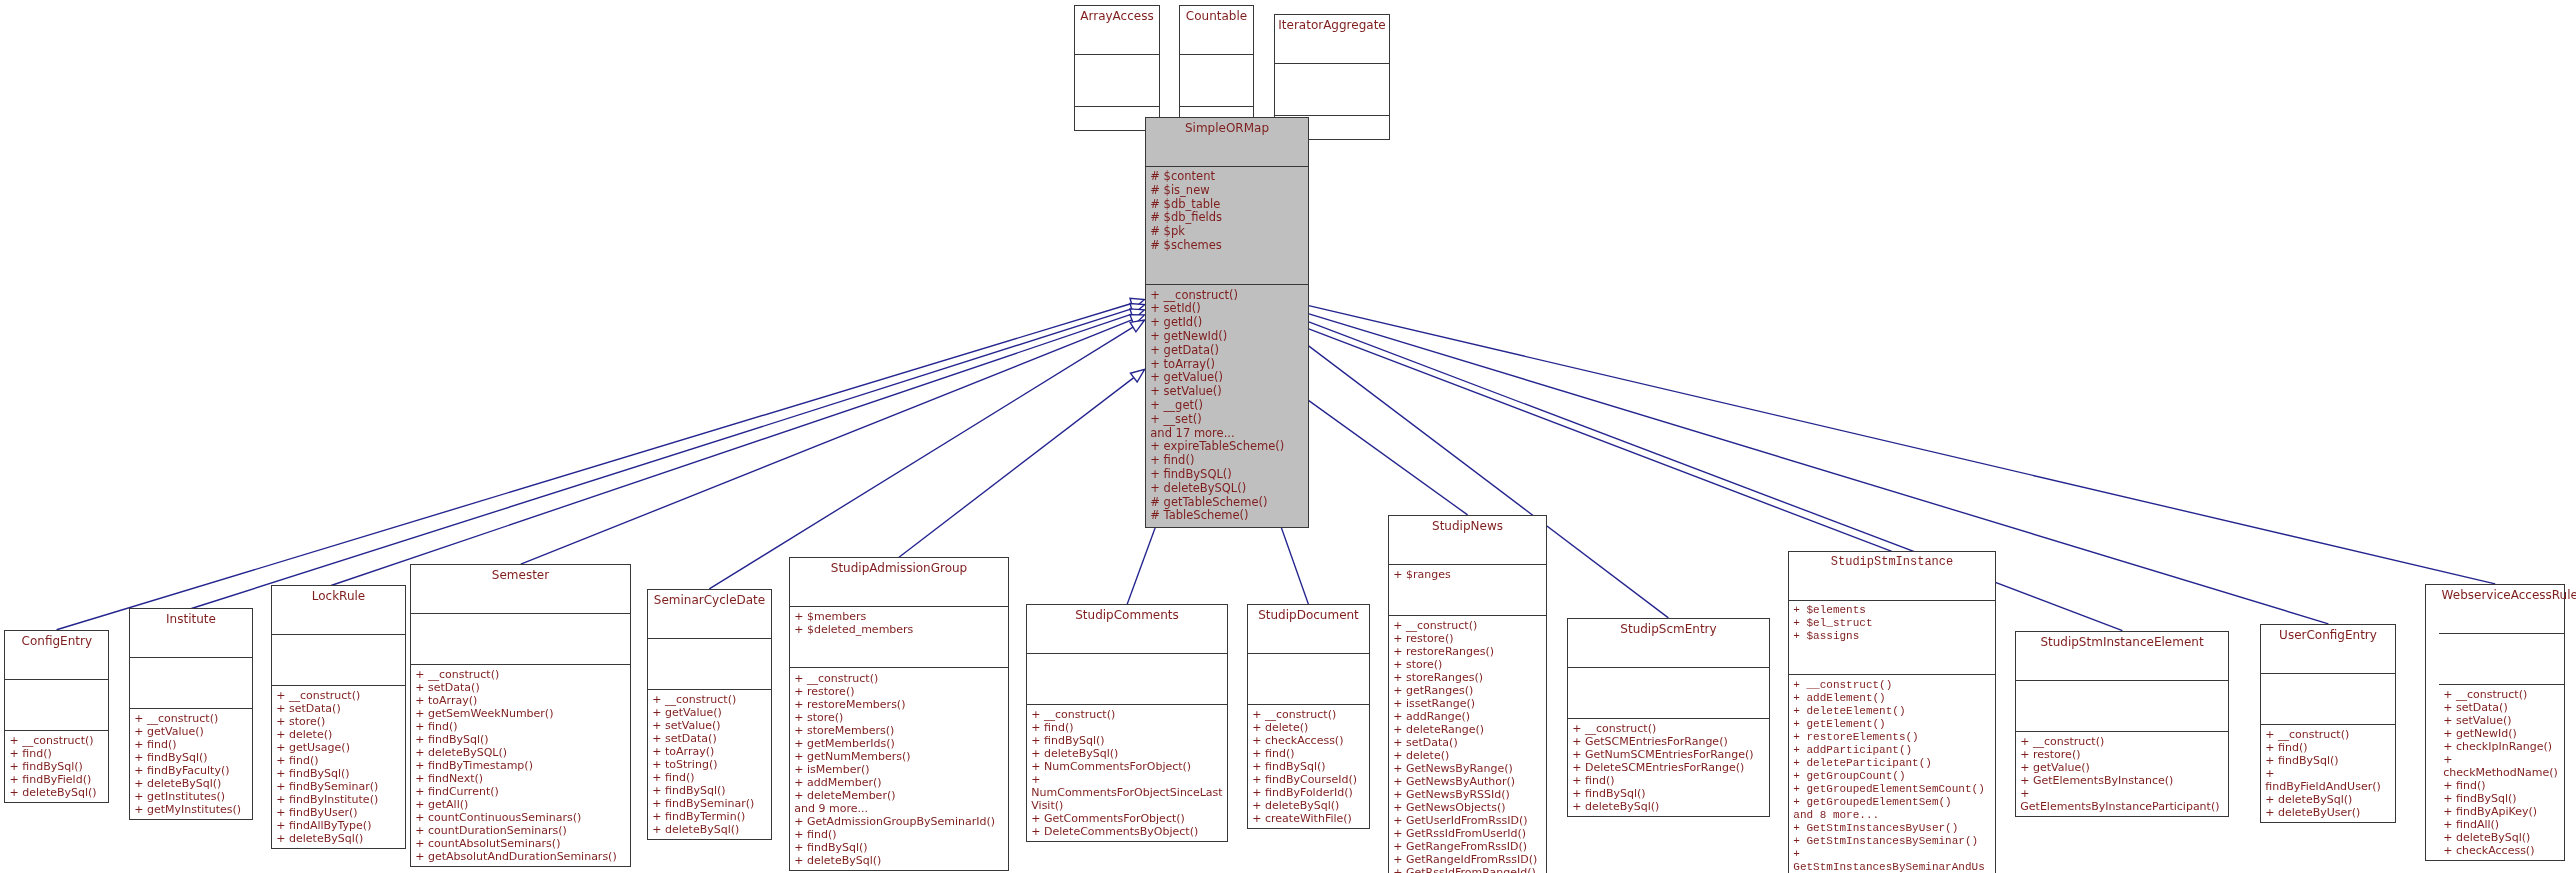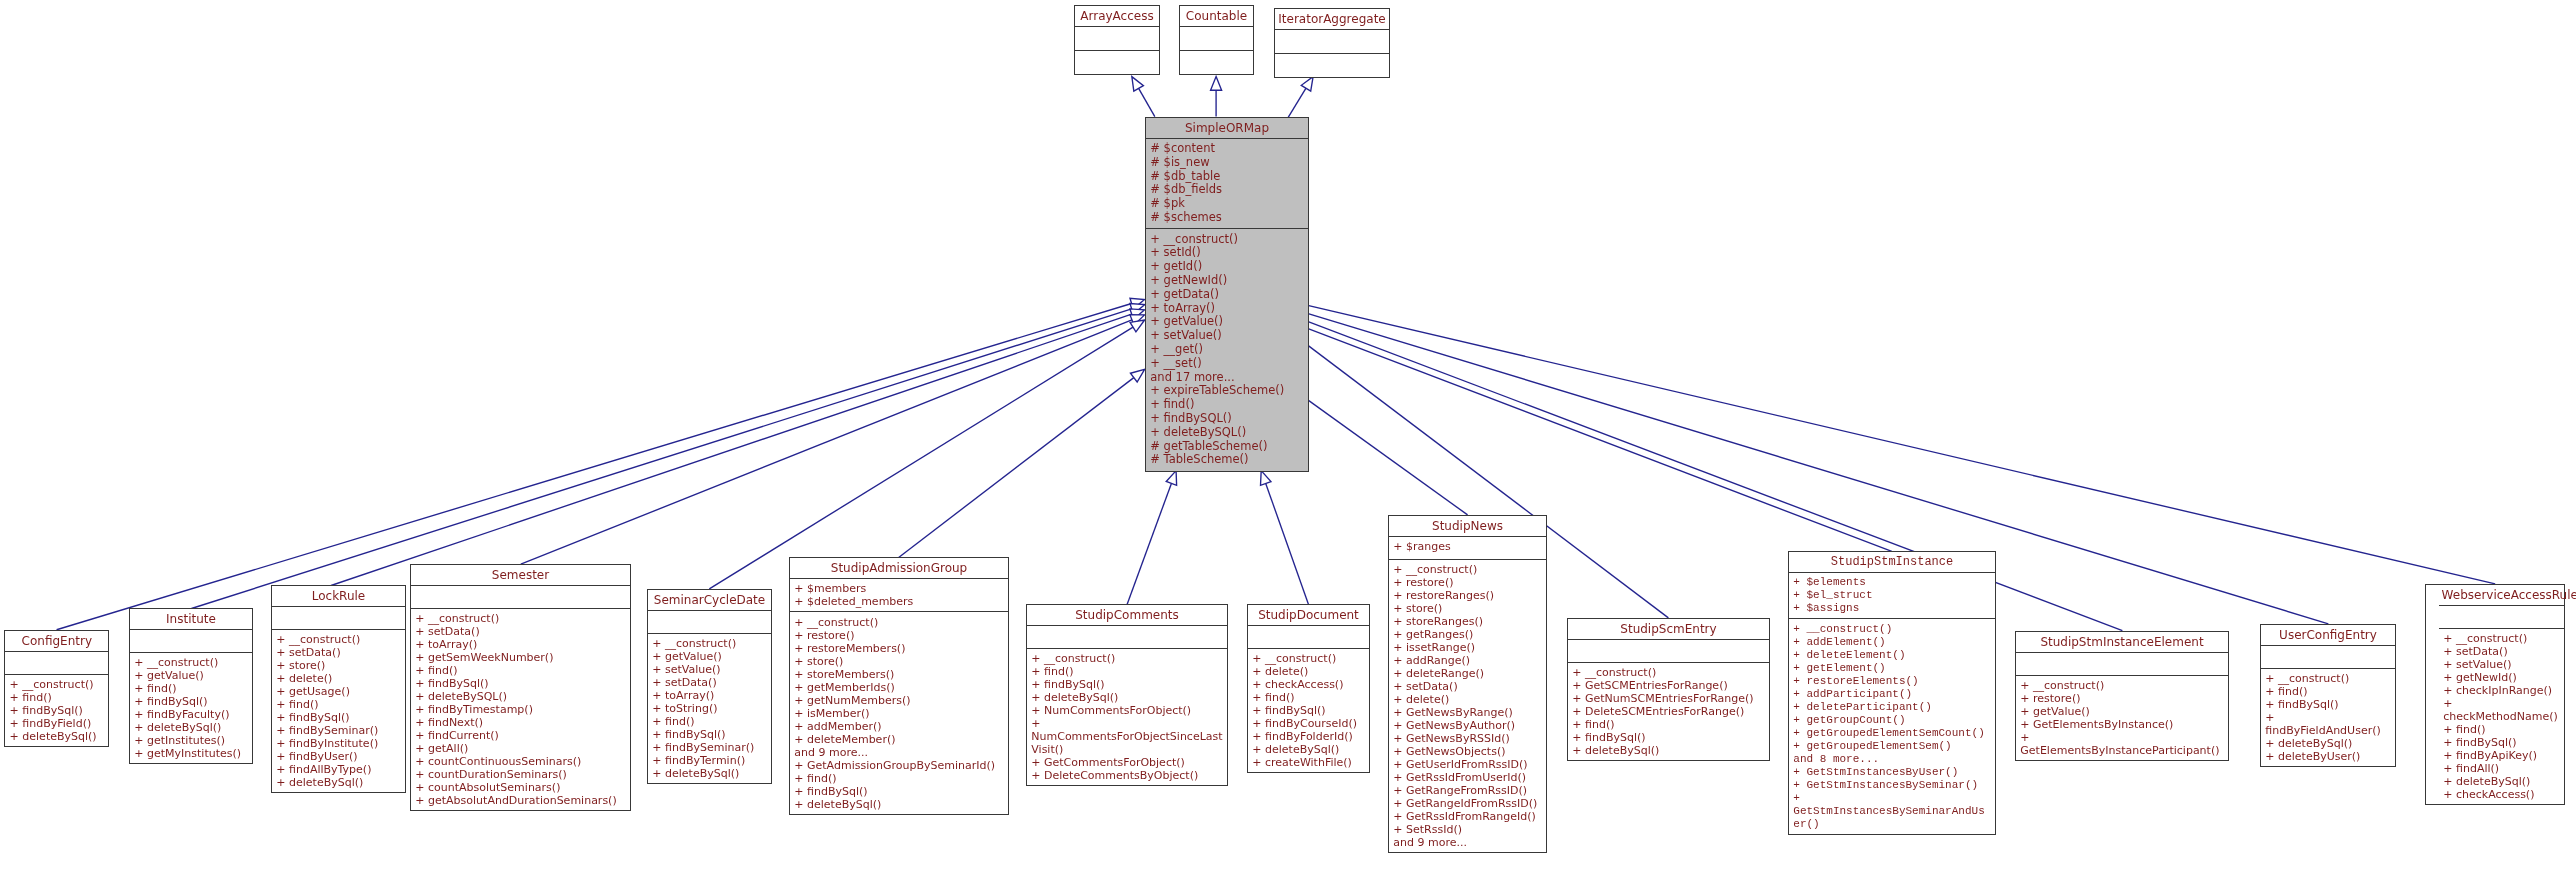--- a/index.html
+++ b/index.html
@@ -25,20 +25,21 @@
     font-size:12px;
     line-height:14.5px;
     padding:2.6px 2.6px;
     white-space:nowrap;
   }
   .uml-sec{
     border-top:1.7px solid #383838;
     padding:3.4px 4.3px;
     min-height:23px;
     box-sizing:border-box;
+    margin-top:28px;
   }
   .uml-sec.iface-empty{min-height:24px;}
   .uml-row{
     font-size:11px;
     line-height:13px;
     overflow-wrap:anywhere;
   }
   .base .uml-row{font-size:11.5px;line-height:13.8px;}
 </style>
 </head>
@@ -119,21 +120,21 @@
       <div class="uml-node" style="left: 1074px; top: 5.1px; width: 86px;">
         <div class="uml-title">ArrayAccess</div>
         <div class="uml-sec iface-empty"></div>
         <div class="uml-sec iface-empty"></div>
       </div>
       <div class="uml-node" style="left: 1179px; top: 5.1px; width: 75px;">
         <div class="uml-title">Countable</div>
         <div class="uml-sec iface-empty"></div>
         <div class="uml-sec iface-empty"></div>
       </div>
-      <div class="uml-node" style="left: 1274px; top: 8px; width: 116px;">
+      <div class="uml-node" style="left: 1274px; top: 14px; width: 116px;">
         <div class="uml-title">IteratorAggregate</div>
         <div class="uml-sec iface-empty"></div>
         <div class="uml-sec iface-empty"></div>
       </div>
       <div class="uml-node base" style="left: 1145px; top: 117px; width: 164px;">
         <div class="uml-title">SimpleORMap</div>
         <div class="uml-sec">
           <div class="uml-row"># $content</div>
           <div class="uml-row"># $is_new</div>
           <div class="uml-row"># $db_table</div>

